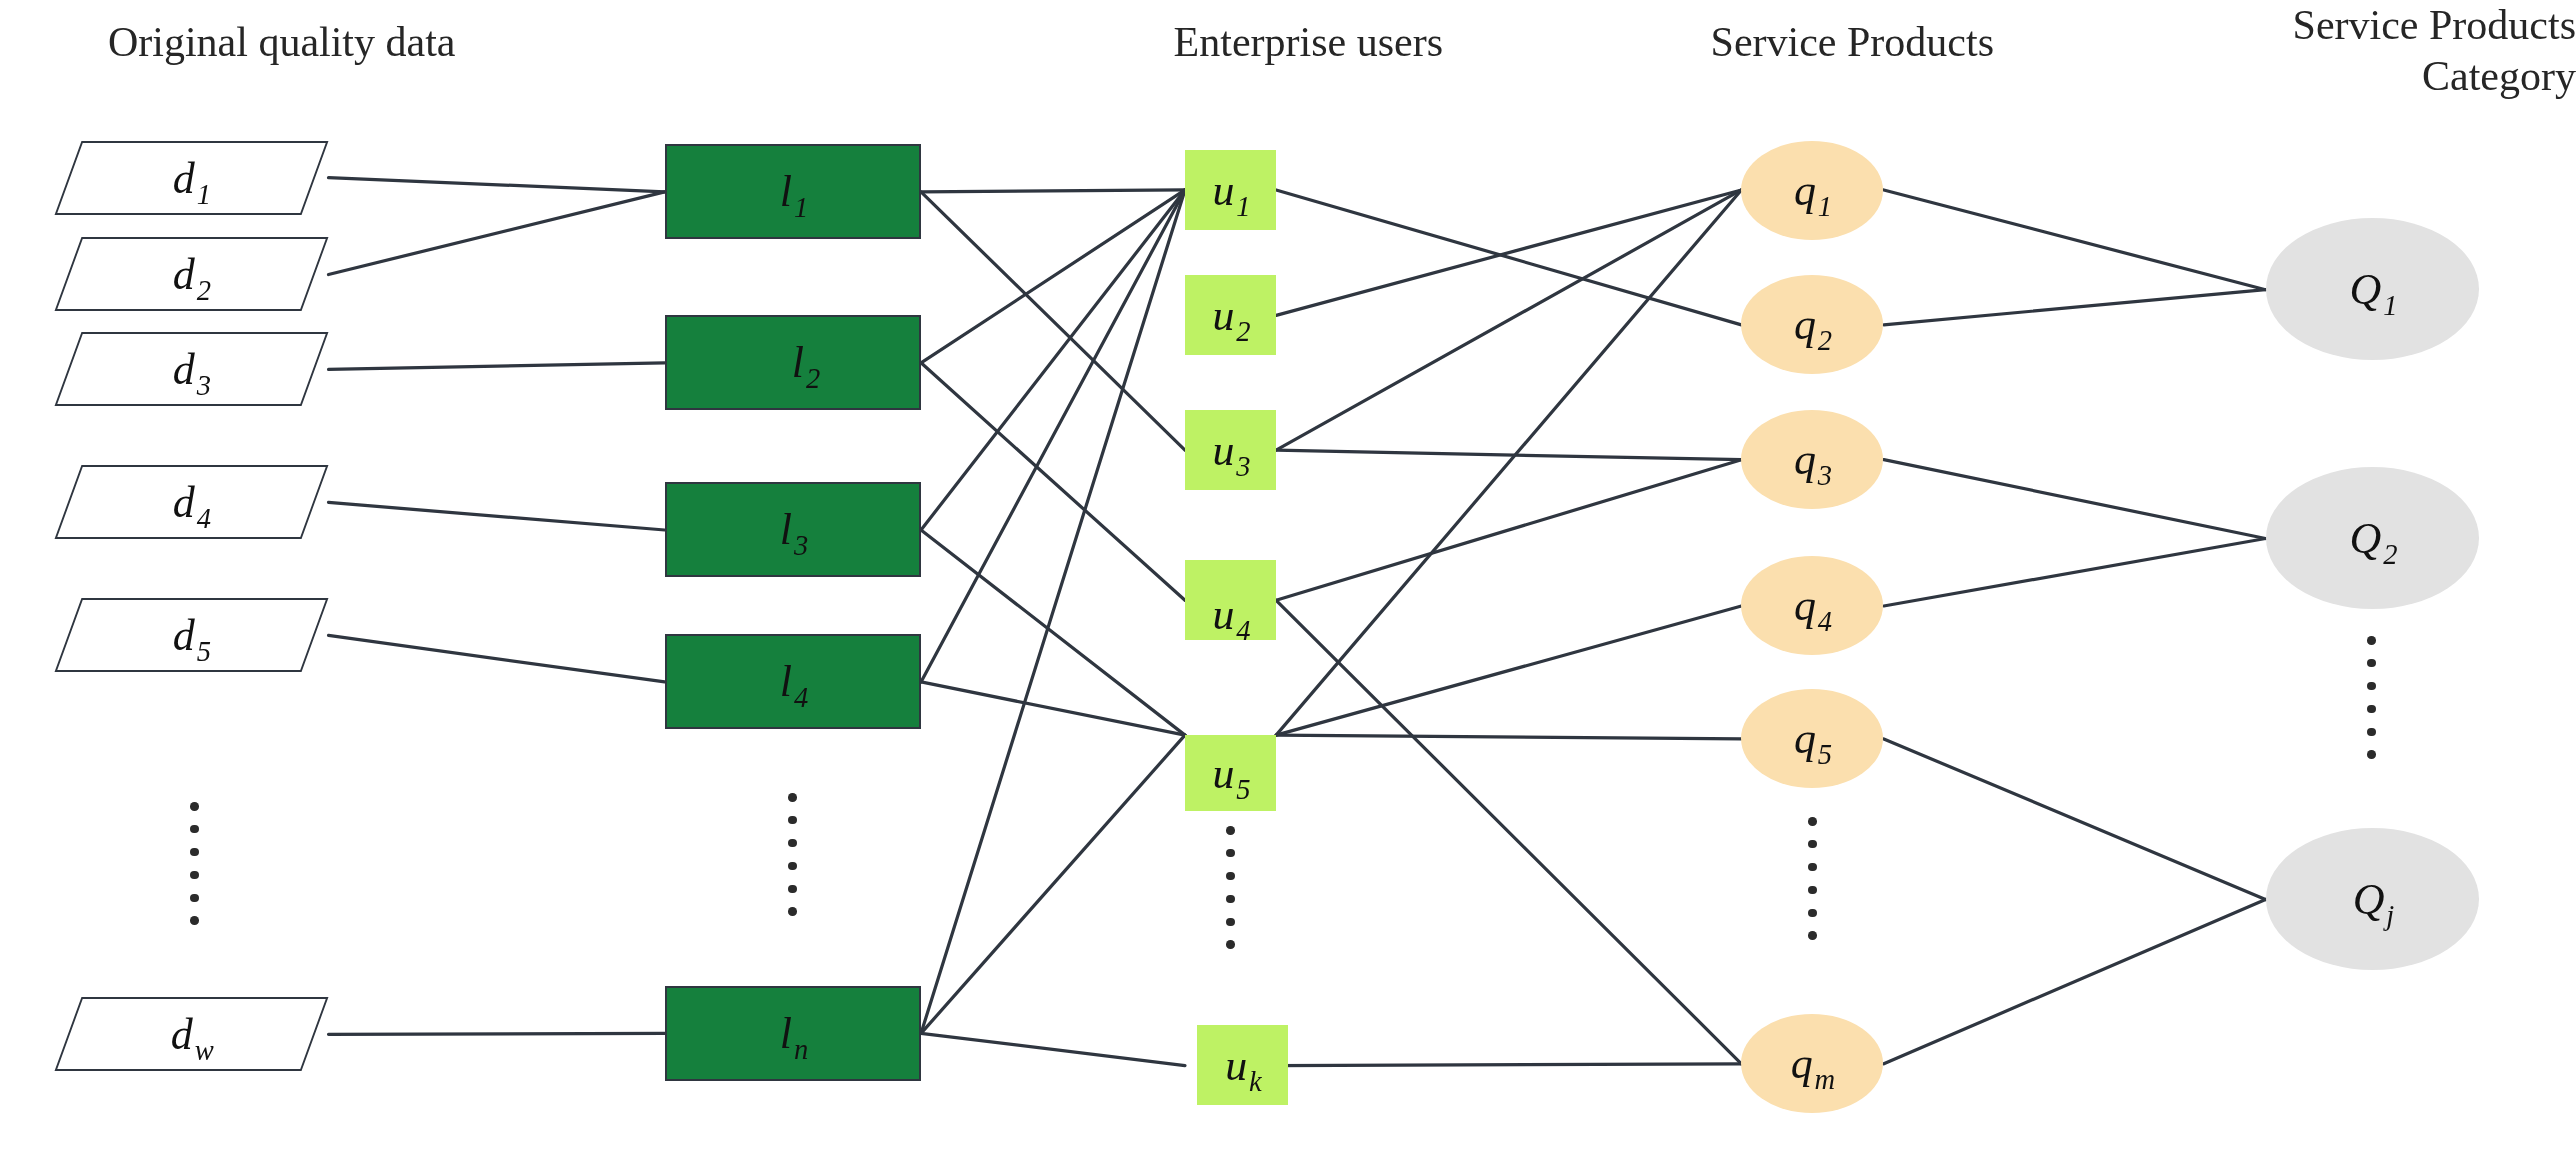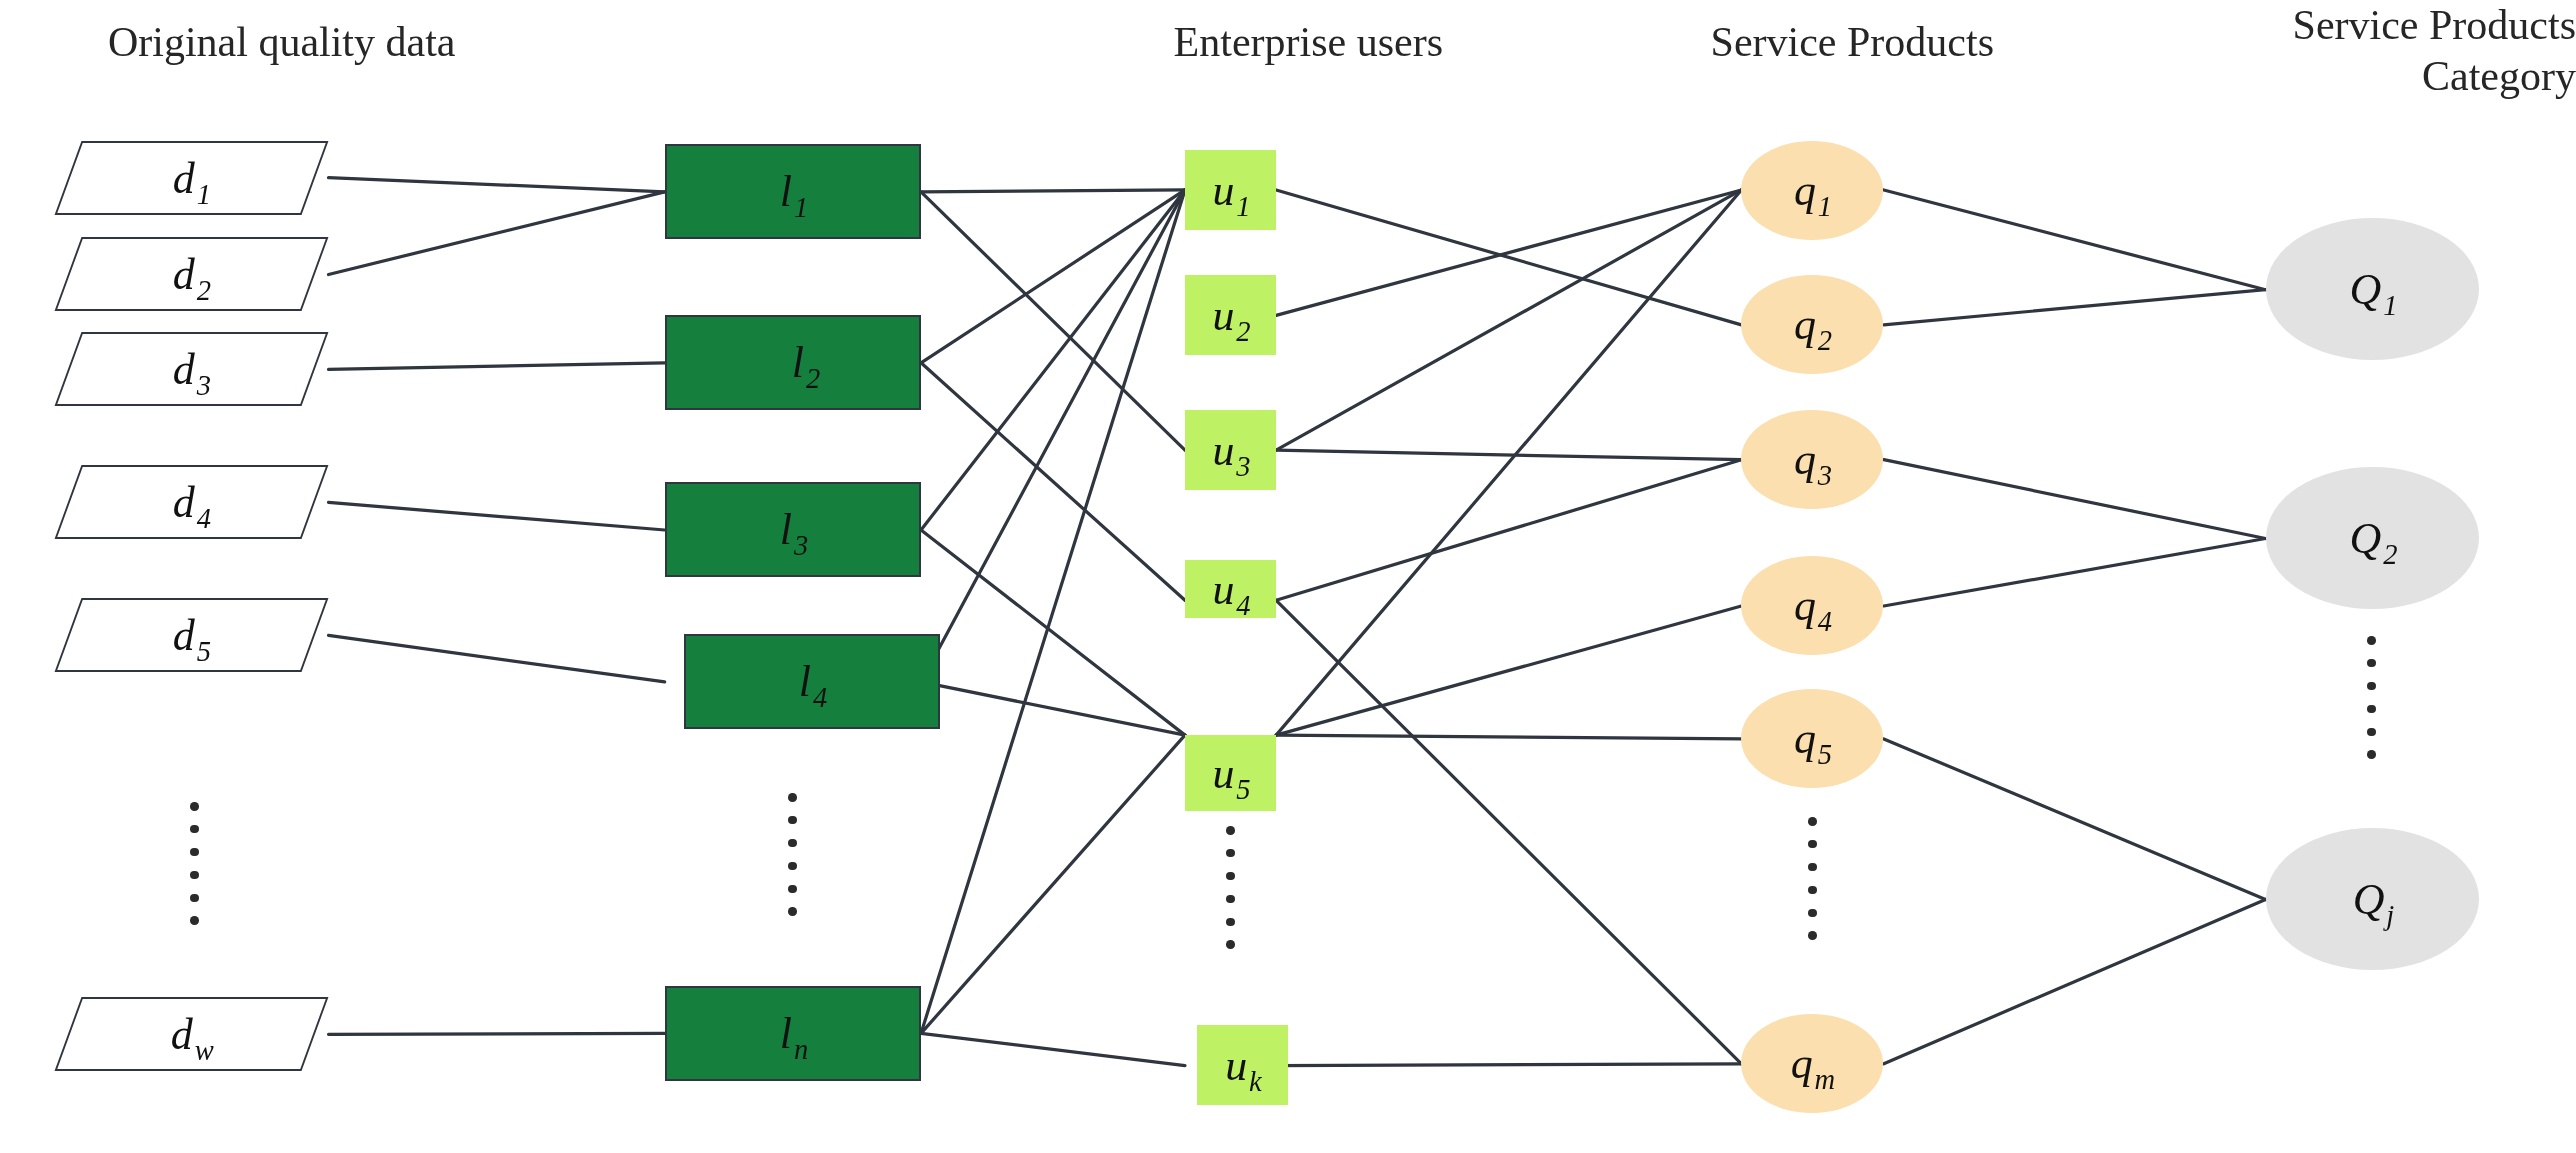--- a/index.html
+++ b/index.html
@@ -163,36 +163,36 @@
       </div>
       <div class="node node-label" style="left: 665px; top: 144px; width: 256px; height: 95px;">
         <span><span>l</span><span class="sub">1</span></span>
       </div>
       <div class="node node-label" style="left: 665px; top: 315px; width: 256px; height: 95px; padding-left: 24px;">
         <span><span>l</span><span class="sub">2</span></span>
       </div>
       <div class="node node-label" style="left: 665px; top: 482px; width: 256px; height: 95px;">
         <span><span>l</span><span class="sub">3</span></span>
       </div>
-      <div class="node node-label" style="left: 665px; top: 634px; width: 256px; height: 95px; margin-left: 19px;">
+      <div class="node node-label" style="left: 665px; top: 634px; width: 256px; height: 95px;">
         <span><span>l</span><span class="sub">4</span></span>
       </div>
       <div class="node node-label" style="left: 665px; top: 986px; width: 256px; height: 95px;">
         <span><span>l</span><span class="sub">n</span></span>
       </div>
       <div class="node node-user" style="left: 1185px; top: 150px; width: 91px; height: 80px;">
         <span><span>u</span><span class="sub">1</span></span>
       </div>
       <div class="node node-user" style="left: 1185px; top: 275px; width: 91px; height: 80px;">
         <span><span>u</span><span class="sub">2</span></span>
       </div>
       <div class="node node-user" style="left: 1185px; top: 410px; width: 91px; height: 80px;">
         <span><span>u</span><span class="sub">3</span></span>
       </div>
-      <div class="node node-user" style="left: 1185px; top: 560px; width: 91px; height: 58px;">
+      <div class="node node-user" style="left: 1185px; top: 560px; width: 91px; height: 80px; align-items: flex-end;">
         <span><span>u</span><span class="sub">4</span></span>
       </div>
       <div class="node node-user" style="left: 1185px; top: 735px; width: 91px; height: 76px;">
         <span><span>u</span><span class="sub">5</span></span>
       </div>
       <div class="node node-user" style="left: 1197px; top: 1025px; width: 91px; height: 80px;">
         <span><span>u</span><span class="sub">k</span></span>
       </div>
       <div class="node node-product" style="left: 1741px; top: 141px; width: 142px; height: 99px;">
         <span><span>q</span><span class="sub">1</span></span>

